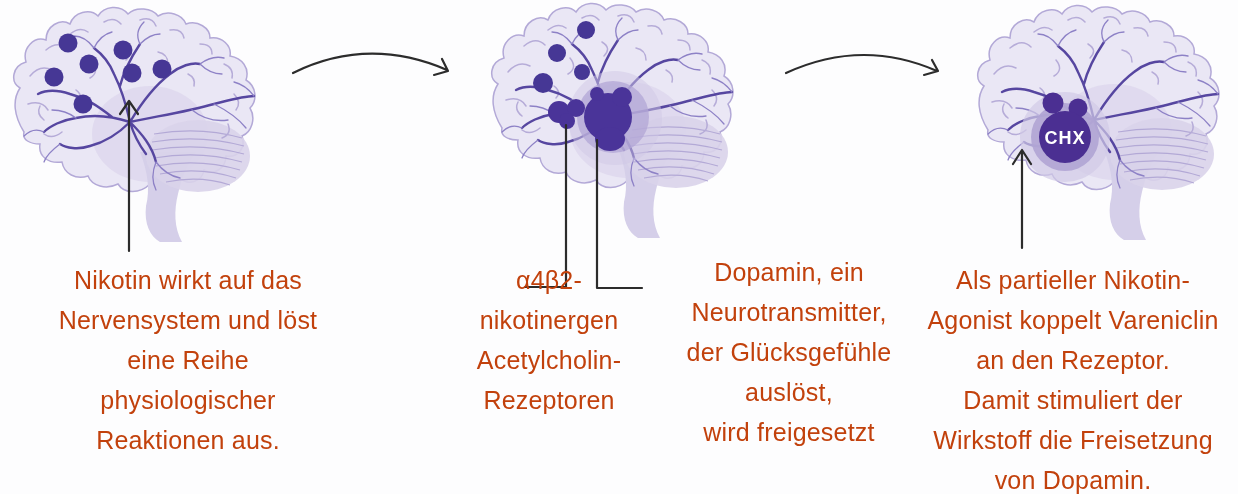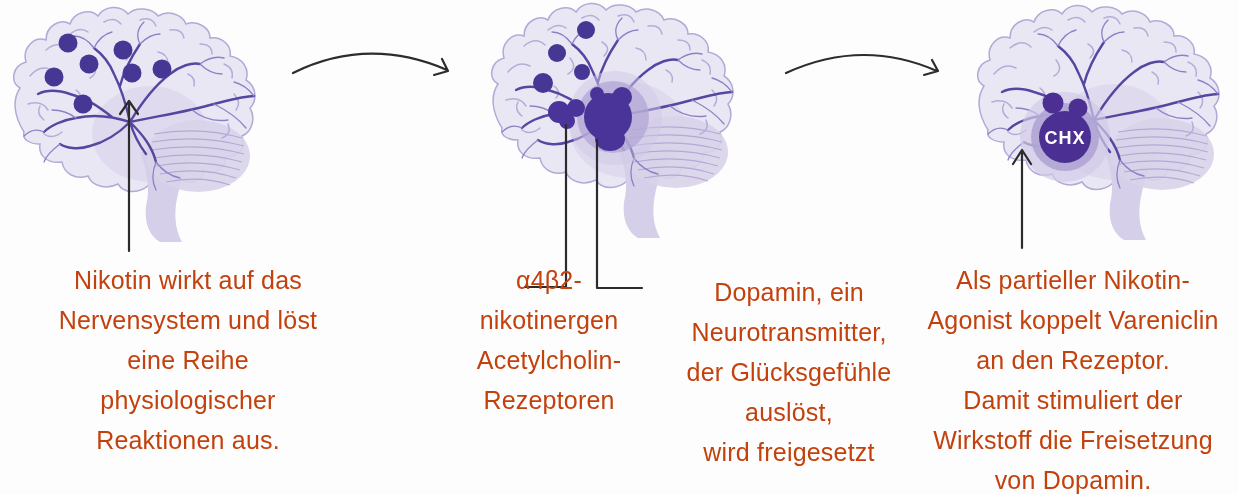--- a/index.html
+++ b/index.html
@@ -12,21 +12,21 @@
   #brain1{left:2px;top:4px;}
   #brain2{left:480px;top:0px;}
   #brain3{left:966px;top:2px;}
   svg.overlay{position:absolute;left:0;top:0;width:1238px;height:494px;pointer-events:none;}
   .caption{
     position:absolute;white-space:pre-line;font-size:25px;line-height:40px;
     letter-spacing:.2px;color:#c2410c;
   }
   #c1{left:33px;top:260px;width:310px;}
   #c2a{left:422px;top:260px;width:230px;margin-left:12px;}
-  #c2b{left:658px;top:272px;width:262px;}
+  #c2b{left:658px;top:252px;width:262px;}
   #c3{left:903px;top:260px;width:340px;}
   .chx-label{font-family:"Liberation Sans","DejaVu Sans",sans-serif;font-weight:700;font-size:18px;letter-spacing:1px;}
 </style>
 </head>
 <body>
 
 <div class="canvas">
 
   <svg class="sprite" aria-hidden="true">
     <defs>

